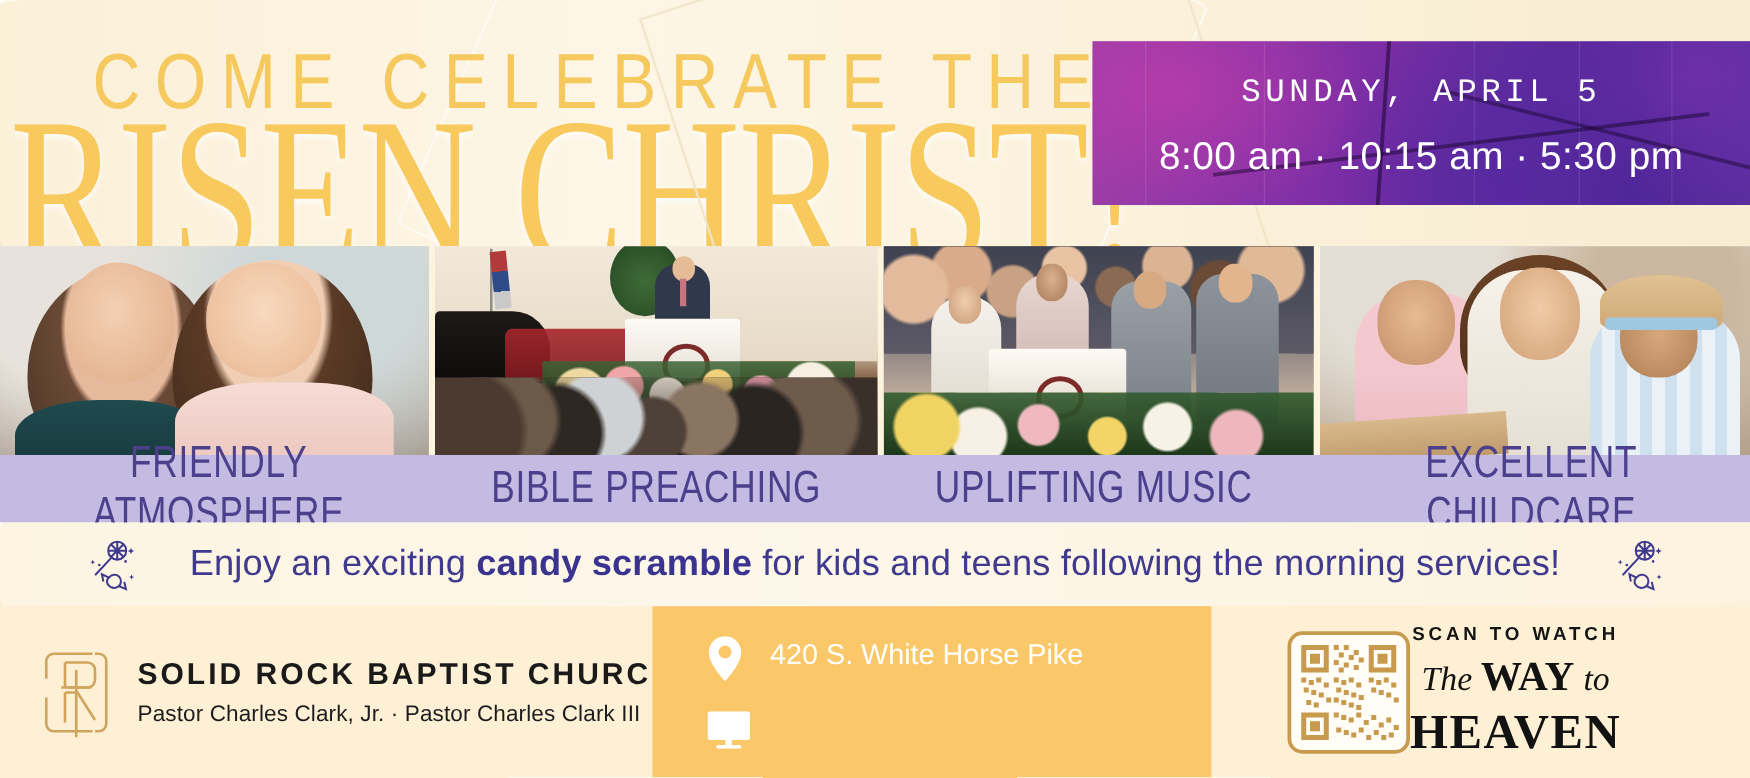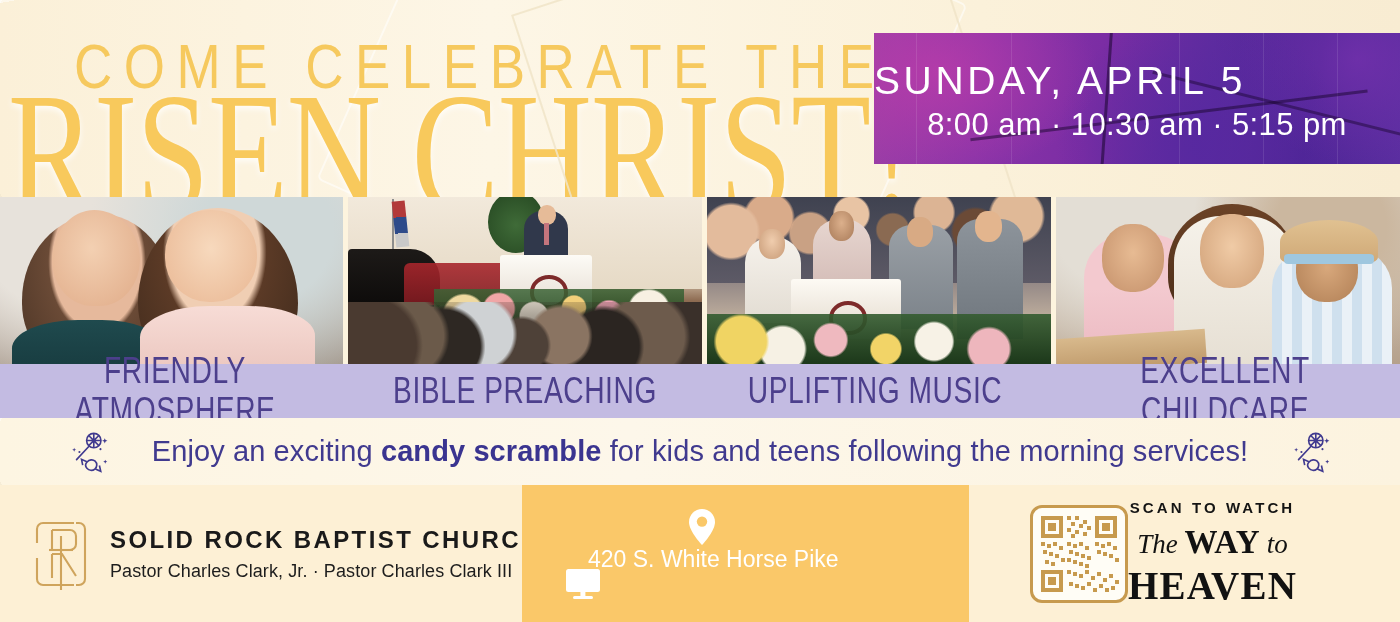--- a/index.html
+++ b/index.html
@@ -60,23 +60,23 @@
   }
   .times-card .dark2{
     position:absolute;left:18%;top:62%;width:76%;height:3px;
     background:rgba(25,5,45,.5);transform:rotate(-7deg);
   }
   .times-card .dark3{
     position:absolute;left:52%;top:58%;width:60%;height:3px;
     background:rgba(25,5,45,.45);transform:rotate(14deg);
   }
   .times-date{
-    position:absolute;left:0;right:0;top:26px;
-    color:#fff;font-size:39px;letter-spacing:3.6px;font-weight:300;
-    font-family:Liberation Sans, sans-serif;
+    position:absolute;left:0;right:0;top:26px;text-align:center;
+    color:#fff;font-size:26px;letter-spacing:3.6px;font-weight:300;
+    font-family:Liberation Mono, monospace;
   }
   .times-list{
     position:absolute;left:0;right:0;top:74px;text-align:center;
     color:#fff;font-size:31px;letter-spacing:.4px;font-weight:300;
     font-family:"Liberation Sans",sans-serif;
   }
   
   .photos{
     position:absolute;left:0;top:197px;width:1400px;height:167px;
     display:flex;gap:5px;
@@ -262,21 +262,21 @@
     font-family:"Liberation Sans",sans-serif;white-space:nowrap;
   }
   .church-pastors{
     color:#1d1d1d;font-size:18px;font-weight:400;letter-spacing:.1px;margin-top:7px;
     font-family:"Liberation Sans",sans-serif;white-space:nowrap;
   }
   .contact-box{
     position:absolute;left:522px;top:0;width:447px;height:137px;
     background:#fac869;
   }
-  .contact-row{position:absolute;display:flex;align-items:center;flex-direction:column;}
+  .contact-row{position:absolute;display:flex;align-items:flex-start;}
   .addr-row{left:44px;top:24px;}
   .web-row{left:44px;top:84px;}
   .pin-icon{width:28px;height:36px;flex:none;}
   .monitor-icon{width:34px;height:30px;flex:none;}
   .addr-text{
     margin-left:22px;color:#fff;font-size:23px;line-height:1.28;font-weight:400;
     font-family:"Liberation Sans",sans-serif;white-space:nowrap;
   }
   .web-text{
     margin-left:20px;color:#fff;font-size:25px;font-weight:700;letter-spacing:.8px;
@@ -317,21 +317,21 @@
   <div class="times-card">
     <div class="streak" style="left:8%"></div>
     <div class="streak" style="left:26%"></div>
     <div class="streak" style="left:58%"></div>
     <div class="streak" style="left:74%"></div>
     <div class="streak" style="left:88%"></div>
     <div class="dark1"></div>
     <div class="dark2"></div>
     <div class="dark3"></div>
     <div class="times-date">SUNDAY, APRIL 5</div>
-    <div class="times-list">8:00 am · 10:30 am · 5:15 pm</div>
+    <div class="times-list">8:00 am · 10:15 am · 5:30 pm</div>
   </div>
 
   <div class="photos">
 
     <div class="photo p1">
       <div class="bgblur"></div>
       <div class="girlA"></div>
       <div class="girlAface"></div>
       <div class="girlB"></div>
       <div class="girlBface"></div>

